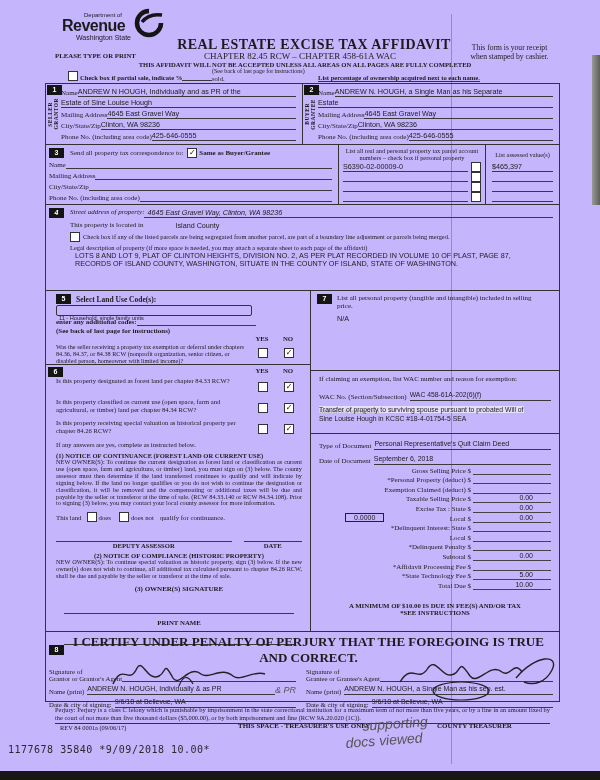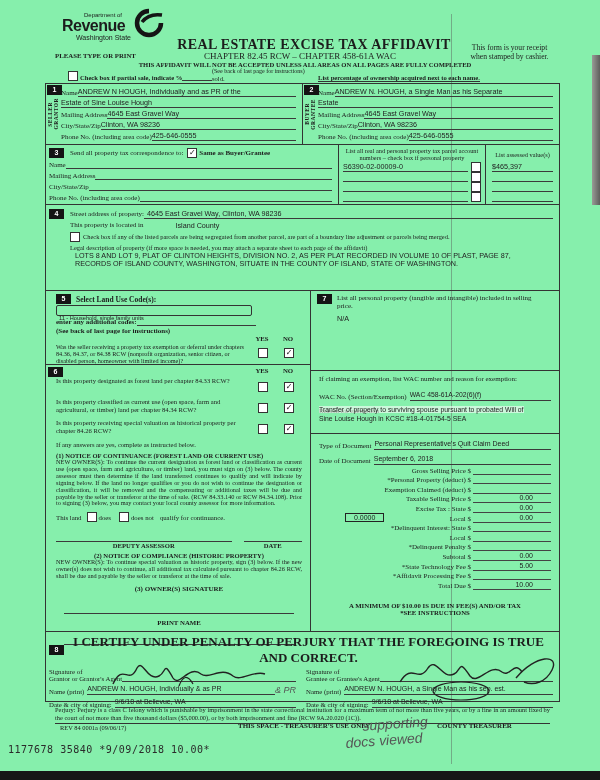--- a/index.html
+++ b/index.html
@@ -1,16 +1,16 @@
 <!DOCTYPE html>
 <html><head>
 <meta charset="utf-8">
 <style>
   html,body{margin:0;padding:0;background:#e8e8e6;}
-  .page{position:relative;width:600px;height:780px;background:#86efac;font-family:"Liberation Serif",serif;color:#1c1c1c;overflow:hidden;}
+  .page{position:relative;width:600px;height:780px;background:#c4b5fd;font-family:"Liberation Serif",serif;color:#1c1c1c;overflow:hidden;}
   .abs{position:absolute;}
   .sans{font-family:"Liberation Sans",sans-serif;}
   .mono{font-family:"DejaVu Sans Mono",monospace;}
   .b{font-weight:bold;}
   .c{text-align:center;}
   .numbox{display:inline-block;background:#141414;color:#fff;font-family:"Liberation Sans",sans-serif;font-weight:bold;font-size:7px;line-height:10px;width:15px;height:10px;text-align:center;vertical-align:top;}
   .cb{display:inline-block;width:8px;height:8px;border:1px solid #333;font-size:8px;line-height:8px;text-align:center;vertical-align:middle;background:#fff;color:#111;}
   .row{display:flex;align-items:flex-end;}
   .lbl{white-space:nowrap;}
   .line{flex:1;border-bottom:1px solid #3a3a3a;min-height:9px;}
@@ -188,21 +188,21 @@
       <div class="row" style="height:10px;">
           <span class="line"></span>
         </div>
       <div class="row" style="height:10px;">
           <span class="line"></span>
         </div>
     </div>
   </div>
 
   <div class="sec" style="left:45px;top:205px;width:515px;height:86px;border-top:none;padding:3px 6px 0 3px;font-size:7px;">
-    <div class="row" style="height:11px;align-items:center;">
+    <div class="row" style="height:11px;align-items:flex-start;font-style:italic;">
       <span class="numbox">4</span>
       <span class="lbl" style="margin-left:6px;">Street address of property:</span>
       <span class="line"><span class="val" style="font-size:7.2px;margin-left:3px;">4645 East Gravel Way, Clinton, WA 98236</span></span>
     </div>
     <div class="row" style="height:12px;align-items:center;">
       <span class="lbl" style="margin-left:21px;">This property is located in</span>
       <span class="val" style="font-size:7.2px;margin-left:8px;padding-left:24px;">Island County</span>
     </div>
     <div class="row" style="height:11px;align-items:center;">
       <span class="cb" style="margin-left:21px;"></span>
@@ -295,21 +295,21 @@
       <div style="height:80px;border-bottom:1px solid #333;padding:3px 8px 0 6px;box-sizing:border-box;display:flex;">
         <span class="numbox" style="flex:none;">7</span>
         <div style="margin-left:5px;">
           <div style="font-size:7px;line-height:8.4px;width:210px;">List all  personal property (tangible and intangible) included in selling price.</div>
           <div class="val" style="font-size:7.2px;margin-top:3px;">N/A</div>
         </div>
       </div>
       <div style="flex:1;padding:4px 8px 0 8px;box-sizing:border-box;">
         <div style="font-size:7px;">If claiming an exemption, list WAC number and reason for exemption:</div>
         <div class="row" style="margin-top:8px;font-size:7px;">
-          <span class="lbl">WAC No. (Section/Exemption)</span>
+          <span class="lbl">WAC No. (Section/Subsection)</span>
           <span class="line" style="margin-left:3px;"><span class="val" style="font-size:6.8px;">WAC 458-61A-202(6)(f)</span></span>
         </div>
         <div style="position:relative;height:26px;margin-top:4px;">
           <span style="font-size:6.8px;position:absolute;left:0;top:2px;">Reason for exemption</span>
           <div class="val" style="position:absolute;left:0;top:0px;font-size:6.8px;line-height:9px;width:235px;">
             <span style="background:rgba(252,252,250,.6);">Transfer of property to surviving spouse pursuant to probated Will of</span><br>
             <span>Sine Louise Hough in KCSC #18-4-01754-5 SEA</span>
           </div>
         </div>
         <div style="border-bottom:1px solid #333;margin:2px -8px 0 -8px;"></div>
@@ -358,26 +358,26 @@
             </div>
           <div class="feerow">
               <span class="feelbl">*Delinquent Penalty  $</span>
               <span class="feeline"><span></span></span>
             </div>
           <div class="feerow">
               <span class="feelbl">Subtotal  $</span>
               <span class="feeline"><span>0.00</span></span>
             </div>
           <div class="feerow">
+              <span class="feelbl">*Affidavit Processing Fee  $</span>
+              <span class="feeline"><span></span></span>
+            </div>
+          <div class="feerow">
               <span class="feelbl">*State Technology Fee  $</span>
               <span class="feeline"><span>5.00</span></span>
-            </div>
-          <div class="feerow">
-              <span class="feelbl">*Affidavit Processing Fee  $</span>
-              <span class="feeline"><span></span></span>
             </div>
           <div class="feerow">
               <span class="feelbl">Total Due  $</span>
               <span class="feeline"><span>10.00</span></span>
             </div>
         </div>
         <div class="b c" style="font-size:6.8px;margin-top:12px;">A MINIMUM OF $10.00 IS DUE IN FEE(S) AND/OR TAX</div>
         <div class="b c" style="font-size:6.8px;">*SEE INSTRUCTIONS</div>
       </div>
     </div>

